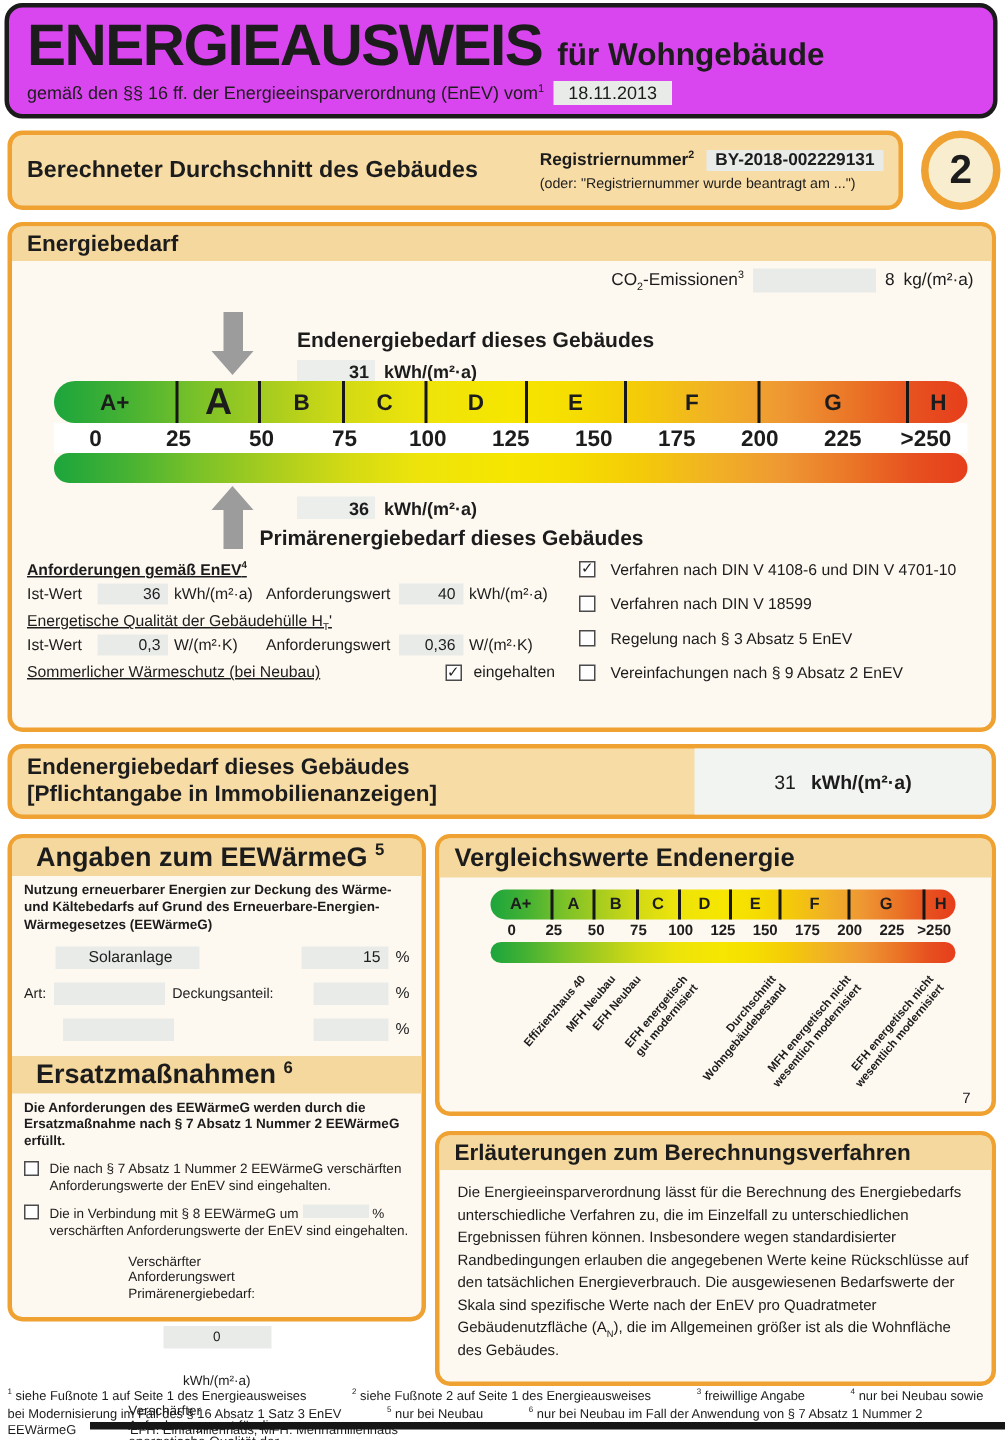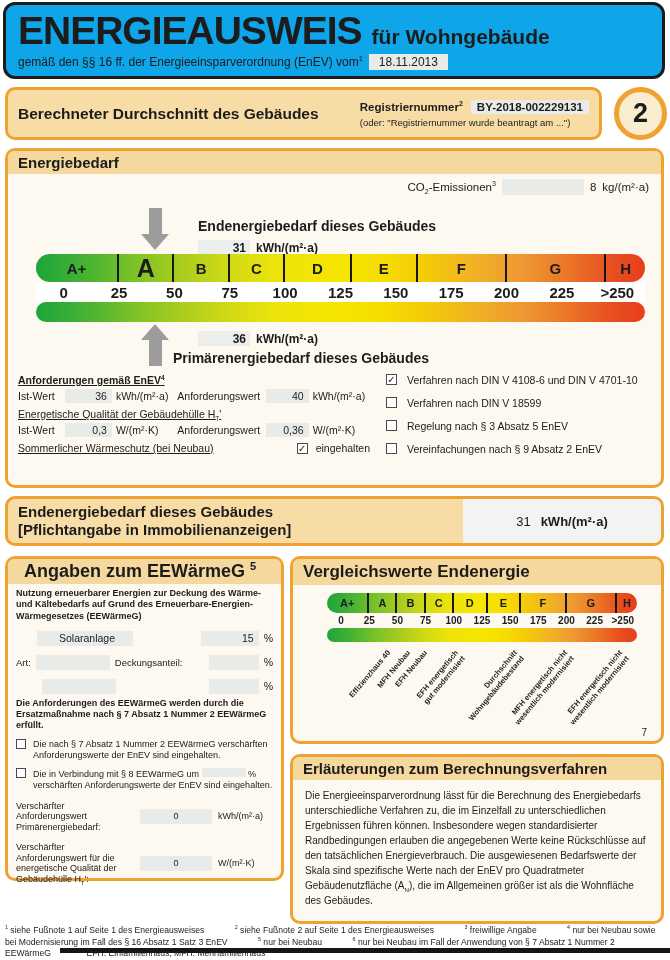--- a/index.html
+++ b/index.html
@@ -18,21 +18,21 @@
   sub{vertical-align:sub;font-size:0.62em;line-height:0;}
 
   .box{position:absolute;border:3px solid var(--orange);border-radius:10px;background:var(--cream);}
   .strip{background:var(--tan);font-weight:bold;}
   .graybox{background:var(--graybox);display:inline-flex;align-items:center;justify-content:flex-end;padding:0 5px;}
   .cb{display:inline-block;width:11px;height:11px;border:1.4px solid #4a4a4a;background:#fefefe;
       font-size:10px;line-height:9px;text-align:center;font-weight:bold;color:#222;flex:none;}
 
   
   #title-box{position:absolute;left:3px;top:2px;right:5px;height:77px;border:3px solid #1b1b1b;
-             border-radius:12px;background:#0ea5e9;padding:4px 12px 0 12px;}
+             border-radius:12px;background:#d946ef;padding:4px 12px 0 12px;}
   #title-line{display:flex;align-items:baseline;gap:10px;}
   #main-title{font-size:39px;font-weight:bold;letter-spacing:-1px;}
   #title-suffix{font-size:21px;font-weight:bold;}
   #law-line{display:flex;align-items:center;gap:6px;font-size:12px;margin-top:1px;}
   #law-date{background:var(--graybox);padding:1px 10px;font-size:12px;}
 
   
   #section-bar{position:absolute;left:5px;top:87px;width:597px;height:53px;border:3px solid var(--orange);
                border-radius:10px;background:#f7dca6;display:flex;align-items:center;padding:2px 10px;gap:8px;}
   #section-title{font-size:15.5px;font-weight:bold;flex:1;}
@@ -117,21 +117,21 @@
   .sub-strip{background:var(--tan);font-weight:bold;font-size:18px;padding:2px 16px;}
   .sub-strip.first{border-radius:6px 6px 0 0;}
   .small-intro{font-weight:bold;font-size:9px;line-height:1.25;padding:4px 8px 0 8px;}
   .ee-row{display:flex;align-items:center;gap:5px;padding:0 8px;font-size:10.5px;margin-top:9px;}
   .ee-row .fbox{width:96px;height:15px;background:var(--graybox);display:inline-flex;align-items:center;
                 padding:0 22px;justify-content:flex-start;}
   .ee-row .vbox{width:58px;height:15px;margin-left:auto;}
   .ee-row .blbl{font-weight:normal;font-size:9.5px;}
   .cb-row{display:flex;align-items:flex-start;gap:7px;padding:0 8px;font-size:9px;line-height:1.25;margin-top:7px;}
   .inline-box{display:inline-block;width:44px;height:9px;background:var(--graybox);}
-  .req-row{display:flex;align-items:center;gap:6px;padding:0 8px;font-size:9px;line-height:1.2;margin-top:9px;}
+  .req-row{display:flex;align-items:center;gap:16px;padding:0 8px;font-size:9px;line-height:1.2;margin-top:9px;flex-direction:column;}
   .req-row .lbl{width:118px;}
   .req-row .gb{width:72px;height:15px;justify-content:center;}
   .req-row .unit{white-space:nowrap;}
 
   
   #vergleich-box{left:290px;top:556px;width:374px;height:188px;}
   #vg-body{position:relative;height:157px;}
   #small-scale{left:34px;right:24px;top:8px;}
   #small-scale .scale-letters{height:20px;border-radius:10px;}
   #small-scale .scale-letter{font-size:11px;}
@@ -338,20 +338,21 @@
       <span class="graybox vbox" style="width:50px"></span>
       <span>%</span>
     </div>
     <div class="ee-row">
       <span style="width:21px"></span>
       <span class="fbox" style="width:74px"></span>
       <span class="graybox vbox" style="width:50px"></span>
       <span>%</span>
     </div>
 
+    <div class="sub-strip" style="margin-top:10px"><span>Ersatzmaßnahmen</span> <sup>6</sup></div>
     <div class="small-intro">Die Anforderungen des EEWärmeG werden durch die Ersatzmaßnahme nach § 7 Absatz 1 Nummer 2 EEWärmeG erfüllt.</div>
 
     <div class="cb-row">
       <span class="cb" style="width:10px;height:10px"></span>
       <span>Die nach § 7 Absatz 1 Nummer 2 EEWärmeG verschärften Anforderungswerte der EnEV sind eingehalten.</span>
     </div>
     <div class="cb-row">
       <span class="cb" style="width:10px;height:10px"></span>
       <span>
         <span>Die in Verbindung mit § 8 EEWärmeG um</span>

